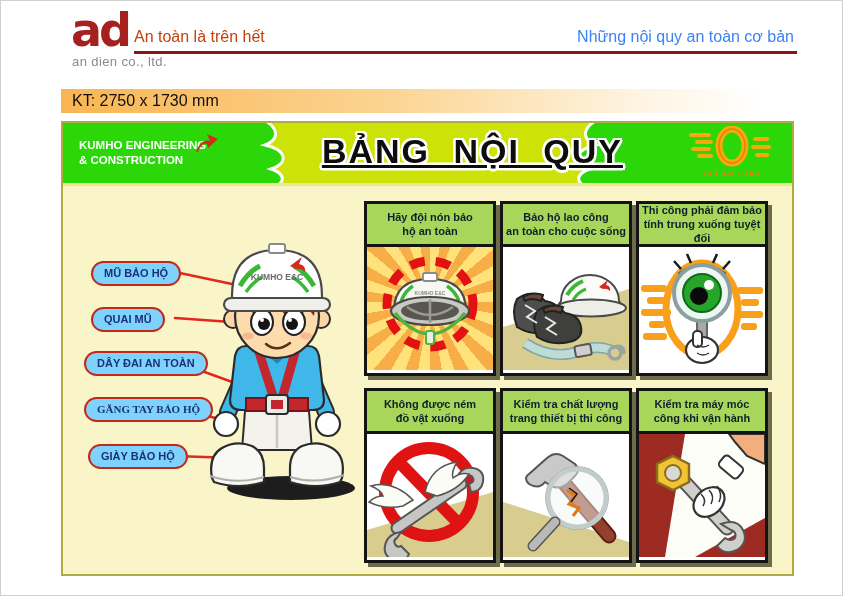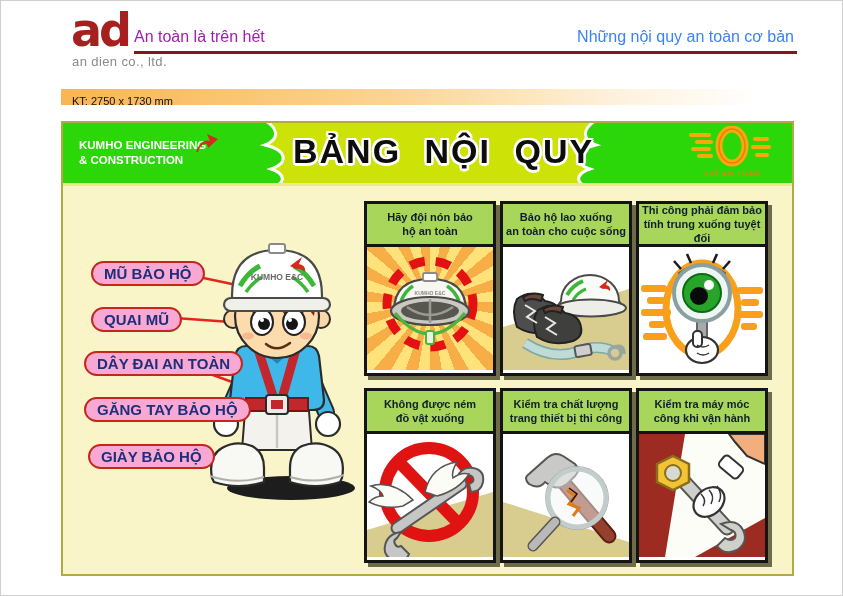--- a/index.html
+++ b/index.html
@@ -1,50 +1,50 @@
 <!DOCTYPE html>
 <html><head>
 <meta charset="utf-8">
 <style>
   html,body{margin:0;padding:0;background:#fff;font-family:"Liberation Sans",sans-serif;}
   .page{position:relative;width:843px;height:596px;background:#fff;border:1px solid #cfcfcf;box-sizing:border-box;overflow:hidden;}
 
   
   .logo-ad{position:absolute;left:70px;top:6px;font-family:"DejaVu Sans",sans-serif;font-weight:bold;font-size:46px;line-height:1;color:#A6201F;letter-spacing:-3px;}
   .logo-sub{position:absolute;left:71px;top:53px;font-size:13px;color:#8a8a8a;letter-spacing:.4px;}
-  .slogan-left{position:absolute;left:133px;top:27px;font-size:16px;color:#a21caf;}
+  .slogan-left{position:absolute;left:133px;top:27px;font-size:16px;color:#c2410c;}
   .slogan-right{position:absolute;right:48px;top:27px;font-size:16px;color:#3b82f6;}
   .red-rule{position:absolute;left:133px;top:50px;width:663px;height:3px;background:#8E1316;}
 
   
-  .size-bar{position:absolute;left:60px;top:88px;width:728px;height:16px;box-sizing:border-box;padding-left:11px;line-height:24px;font-size:11px;color:#101010;background:linear-gradient(90deg,#F9B552 0%,#FBD492 45%,#FEF3DF 78%,#ffffff 96%);}
+  .size-bar{position:absolute;left:60px;top:88px;width:728px;height:24px;box-sizing:border-box;padding-left:11px;line-height:24px;font-size:16px;color:#101010;background:linear-gradient(90deg,#F9B552 0%,#FBD492 45%,#FEF3DF 78%,#ffffff 96%);}
 
   
   .poster{position:absolute;left:60px;top:120px;width:733px;height:455px;border:2px solid #B0AC43;background:#FAF5C8;box-sizing:border-box;}
   .poster-header{position:relative;height:60px;background:#CDE206;border-bottom:3px solid #EDE98F;overflow:hidden;}
   .cloud{position:absolute;top:0;height:60px;}
   .cloud-left{left:0;width:240px;}
   .cloud-right{right:0;width:240px;}
   .company{position:absolute;left:16px;top:15px;color:#fff;font-weight:bold;font-size:11.5px;line-height:1.3;z-index:2;white-space:nowrap;}
   .company .kumho-arrow{position:absolute;left:113px;top:-6px;}
-  .poster-title{position:absolute;left:230px;top:9px;width:330px;text-align:left;font-size:34px;font-weight:800;letter-spacing:2px;word-spacing:12px;color:#0d0d0d;z-index:1;
-    text-shadow:-2px -2px 0 #fff,2px -2px 0 #fff,-2px 2px 0 #fff,2px 2px 0 #fff,0 -2.5px 0 #fff,0 2.5px 0 #fff,-2.5px 0 0 #fff,2.5px 0 0 #fff;}
+  .poster-title{position:absolute;left:230px;top:9px;width:330px;text-align:right;font-size:34px;font-weight:800;letter-spacing:2px;word-spacing:12px;color:#0d0d0d;z-index:1;
+    text-shadow:-2px -2px 0 #fff,2px -2px 0 #fff,-2px 2px 0 #fff,2px 2px 0 #fff,0 -2.5px 0 #fff,0 2.5px 0 #fff,-2.5px 0 0 #fff,2.5px 0 0 #fff;text-decoration:underline;}
   .safety-logo{position:absolute;right:14px;top:3px;width:92px;text-align:center;z-index:2;}
   .safety-logo .caption{font-size:7px;font-weight:bold;color:#E87E0E;letter-spacing:1px;margin-top:-2px;}
 
   .poster-body{position:relative;height:388px;}
   .pointers{position:absolute;left:0;top:0;width:310px;height:340px;z-index:1;}
   .character{position:absolute;left:133px;top:30px;width:162px;height:300px;z-index:2;}
 
   
-  .pill{position:absolute;height:17px;line-height:17px;padding:2px 11px;background:#f9a8d4;border:2.5px solid #C3281C;border-radius:13px;color:#1D2F7A;font-size:15px;font-weight:bold;white-space:nowrap;z-index:3;}
+  .pill{position:absolute;height:17px;line-height:17px;padding:2px 11px;background:#7dd3fc;border:2.5px solid #C3281C;border-radius:13px;color:#1D2F7A;font-size:11px;font-weight:bold;white-space:nowrap;z-index:3;}
   .pill-1{left:28px;top:75px;}
   .pill-2{left:28px;top:121px;}
   .pill-3{left:21px;top:165px;text-align:right;}
-  .pill-4{left:21px;top:211px;}
+  .pill-4{left:21px;top:211px;font-family:Liberation Serif, serif;}
   .pill-5{left:25px;top:258px;}
 
   
   .panel{position:absolute;width:132px;height:175px;background:#fff;border:3px solid #141414;box-shadow:4px 4px 0 #6E6B4A;box-sizing:border-box;}
   .p1{left:301px;top:15px;} .p2{left:437px;top:15px;} .p3{left:573px;top:15px;}
   .p4{left:301px;top:202px;} .p5{left:437px;top:202px;} .p6{left:573px;top:202px;}
   .panel-head{height:43px;background:#A8D65A;border-bottom:3px solid #141414;display:flex;flex-direction:column;align-items:center;justify-content:center;font-size:11px;font-weight:bold;color:#10202A;line-height:1.3;text-align:center;box-sizing:border-box;}
   .panel-art{position:relative;width:126px;height:123px;overflow:hidden;background:#fff;}
   .panel-art svg{position:absolute;left:0;top:0;}
   .sunburst{position:absolute;inset:0;background:repeating-conic-gradient(from 0deg at 50% 45%, #FFE27A 0deg 10deg, #F8AE47 10deg 20deg);}
@@ -190,21 +190,21 @@
             <ellipse cx="63" cy="64" rx="29" ry="9.5" fill="#57574F"></ellipse>
             <path d="M40,60 q23,16 46,0 M63,52 v24" stroke="#9A9A92" stroke-width="2.5" fill="none"></path>
             <path d="M28,66 q35,42 70,0" fill="none" stroke="#4DB53E" stroke-width="3.5"></path>
             <rect x="59" y="84" width="8" height="13" rx="2" fill="#E8F2E4" stroke="#4DB53E" stroke-width="2"></rect>
           </svg>
         </div>
       </div>
 
       <div class="panel p2">
         <div class="panel-head">
-          <span>Bảo hộ lao xuống</span>
+          <span>Bảo hộ lao công</span>
           <span>an toàn cho cuộc sống</span>
         </div>
         <div class="panel-art">
           <svg width="126" height="123" viewBox="0 0 126 123">
             <polygon points="0,80 126,42 126,123 0,123" fill="#D8CC8E"></polygon>
             <path d="M58,54 a29,26 0 0 1 58,0 l4,6 q-33,10 -66,0 z" fill="#FBFBF7" stroke="#4a4a4a" stroke-width="2"></path>
             <path d="M64,48 q6,-10 16,-14" stroke="#3CB838" stroke-width="4" fill="none"></path>
             <path d="M70,53 q5,-8 13,-11" stroke="#3CB838" stroke-width="3" fill="none"></path>
             <path d="M96,40 l9,-7 l-2,5 q5,1 4,6 q-3,-3 -7,-2 z" fill="#D42B1E"></path>
             <ellipse cx="88" cy="61" rx="35" ry="8.5" fill="#EEEEE8" stroke="#4a4a4a" stroke-width="2"></ellipse>

